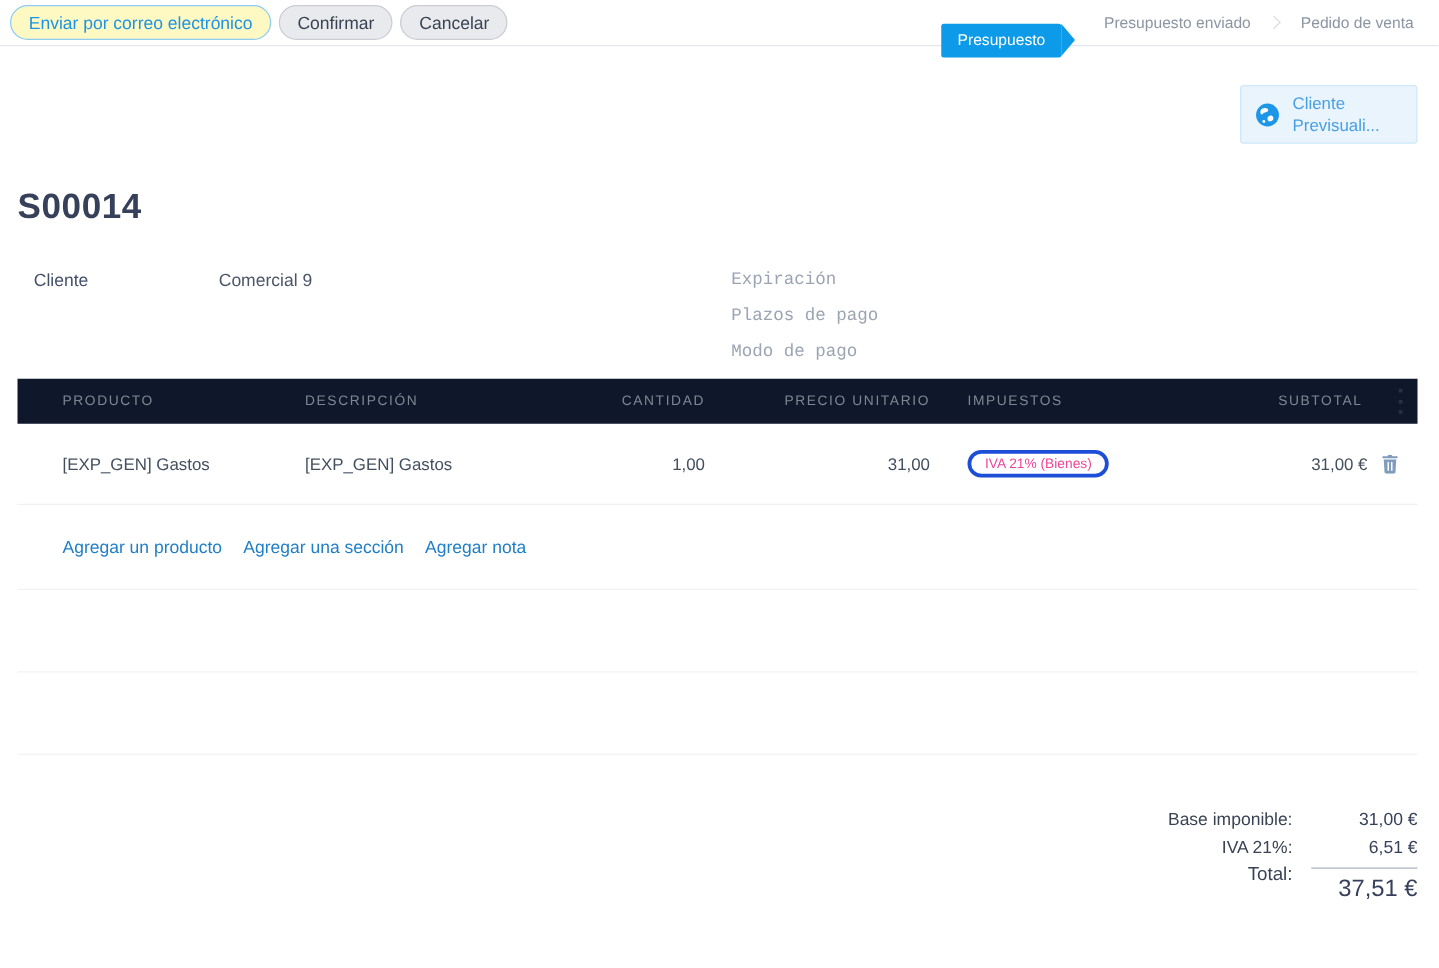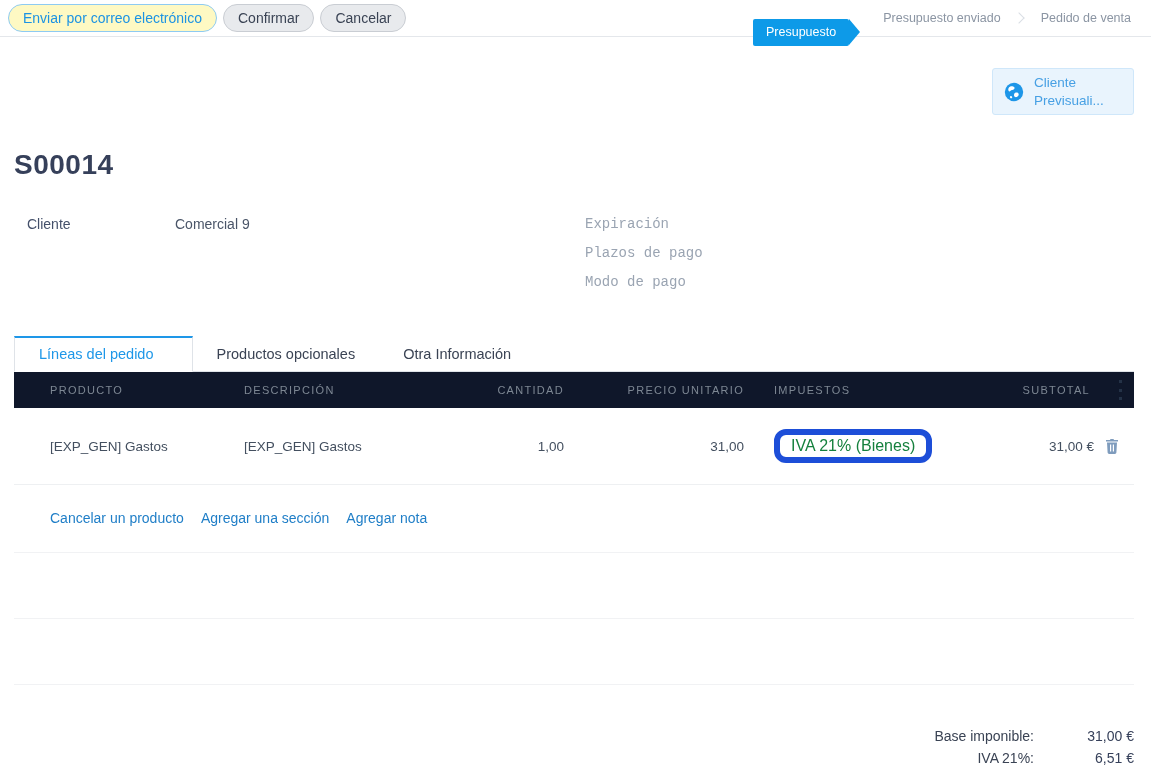--- a/index.html
+++ b/index.html
@@ -54,22 +54,22 @@
   .ol-grid { display:grid; grid-template-columns:230px 230px 120px 180px 244px 116px;
     align-items:center; }
   .ol-head { background:#0f172a; height:36px; position:relative; }
   .ol-head .cell { font-size:11px; letter-spacing:1.3px; color:#7d8793; }
   .ol-row { border-bottom:1px solid #eef0f2; }
   .ol-row .cell { font-size:13.5px; color:#434f5f; padding-top:21px; padding-bottom:21px; }
   .c-prod { padding-left:36px; }
   .c-qty, .c-price { text-align:right; padding-right:30px; }
   .c-sub { text-align:right; padding-right:44px; }
   .c-sub-row { display:flex; justify-content:flex-end; align-items:center; gap:10px; padding-right:14px; }
-  .pill { display:inline-block; border:6px solid #1d4ed8; border-radius:12px;
-    padding:2px 11px; font-size:16px; color:#15803d; }
+  .pill { display:inline-block; border:3px solid #1d4ed8; border-radius:12px;
+    padding:2px 11px; font-size:11px; color:#ec4899; }
   .kebab { position:absolute; right:6px; top:7px; width:16px; height:22px; display:flex;
     flex-direction:column; align-items:center; justify-content:space-between; cursor:pointer; padding:1px 0; }
   .kebab i { width:3px; height:3px; background:#243247; border-radius:0; display:block; }
   .trash { width:16px; height:16px; color:#7f9cbd; flex:none; cursor:pointer; }
 
   .ol-actions { padding:25px 0 26px 36px; display:flex; gap:17px; border-bottom:1px solid #f1f2f4; }
   .ol-actions a { color:#1f7ec7; font-size:14px; text-decoration:none; cursor:pointer; }
   .empty-row { height:66px; border-bottom:1px solid #f1f2f4; }
 
   
@@ -133,25 +133,20 @@
         <span class="flabel muted">Plazos de pago</span>
         <span class="fvalue"></span>
       </div>
       <div class="frow">
         <span class="flabel muted">Modo de pago</span>
         <span class="fvalue"></span>
       </div>
     </div>
   </div>
 
-  <div class="tabs">
-    <div class="tab active">Líneas del pedido</div>
-    <div class="tab">Productos opcionales</div>
-    <div class="tab">Otra Información</div>
-  </div>
 
   <div class="ol-head ol-grid">
     <div class="cell c-prod">PRODUCTO</div>
     <div class="cell c-desc">DESCRIPCIÓN</div>
     <div class="cell c-qty">CANTIDAD</div>
     <div class="cell c-price">PRECIO UNITARIO</div>
     <div class="cell c-tax">IMPUESTOS</div>
     <div class="cell c-sub">SUBTOTAL</div>
     <div class="kebab">
         <i></i>
@@ -172,21 +167,21 @@
       <span>31,00 €</span>
       <span class="trash">
         <svg width="16" height="16" viewBox="0 0 16 16" fill="currentColor">
           <path d="M6.5 1h3l.5 1H14v1.5H2V2h4zM3 4.5h10l-.6 10a1.5 1.5 0 0 1-1.5 1.4H5.1a1.5 1.5 0 0 1-1.5-1.4zM6 6.5v7h1.2v-7zm2.8 0v7H10v-7z"></path>
         </svg>
       </span>
     </div>
   </div>
 
   <div class="ol-actions">
-    <a>Cancelar un producto</a>
+    <a>Agregar un producto</a>
     <a>Agregar una sección</a>
     <a>Agregar nota</a>
   </div>
 
   <div class="empty-row"></div>
   <div class="empty-row"></div>
 
   <div class="totals">
     <div class="t-row">
       <span class="t-label">Base imponible:</span>

